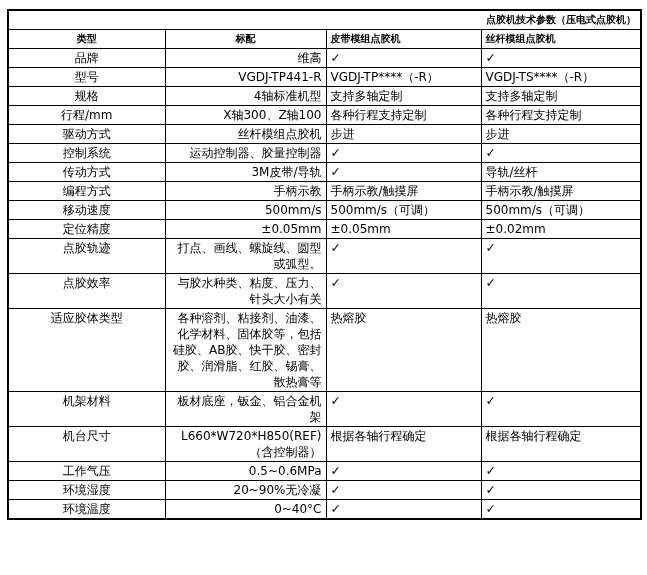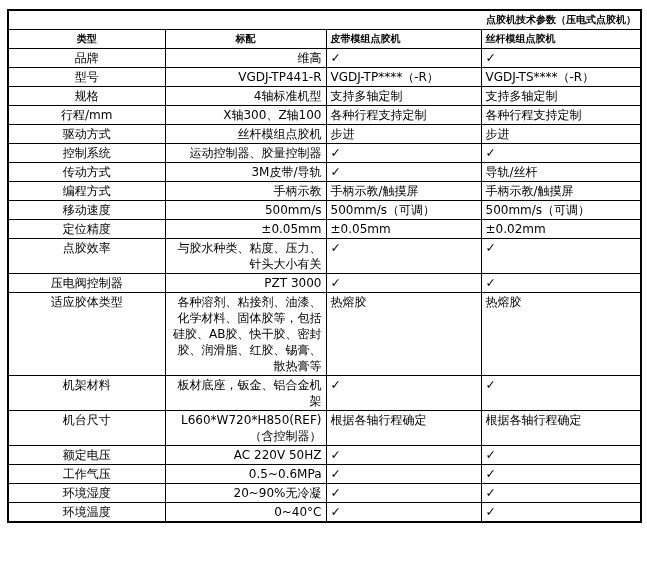--- a/index.html
+++ b/index.html
@@ -135,28 +135,28 @@
           <td class="col2">500mm/s（可调）</td>
           <td class="col3">500mm/s（可调）</td>
         </tr>
         <tr>
           <td class="col0">定位精度</td>
           <td class="col1">±0.05mm</td>
           <td class="col2">±0.05mm</td>
           <td class="col3">±0.02mm</td>
         </tr>
         <tr>
-          <td class="col0">点胶效率</td>
-          <td class="col1">与胶水种类、粘度、压力、针头大小有关</td>
+          <td class="col0">点胶轨迹</td>
+          <td class="col1">打点、画线、螺旋线、圆型或弧型。</td>
           <td class="col2 check">✓</td>
           <td class="col3 check">✓</td>
         </tr>
         <tr>
-          <td class="col0">压电阀控制器</td>
-          <td class="col1">PZT 3000</td>
+          <td class="col0">点胶效率</td>
+          <td class="col1">与胶水种类、粘度、压力、针头大小有关</td>
           <td class="col2 check">✓</td>
           <td class="col3 check">✓</td>
         </tr>
         <tr>
           <td class="col0">适应胶体类型</td>
           <td class="col1">各种溶剂、粘接剂、油漆、化学材料、固体胶等，包括硅胶、AB胶、快干胶、密封胶、润滑脂、红胶、锡膏、散热膏等</td>
           <td class="col2">热熔胶</td>
           <td class="col3">热熔胶</td>
         </tr>
         <tr>
@@ -164,26 +164,20 @@
           <td class="col1">板材底座，钣金、铝合金机架</td>
           <td class="col2 check">✓</td>
           <td class="col3 check">✓</td>
         </tr>
         <tr>
           <td class="col0">机台尺寸</td>
           <td class="col1">L660*W720*H850(REF)
 （含控制器）</td>
           <td class="col2">根据各轴行程确定</td>
           <td class="col3">根据各轴行程确定</td>
-        </tr>
-        <tr>
-          <td class="col0">额定电压</td>
-          <td class="col1">AC 220V 50HZ</td>
-          <td class="col2 check">✓</td>
-          <td class="col3 check">✓</td>
         </tr>
         <tr>
           <td class="col0">工作气压</td>
           <td class="col1">0.5~0.6MPa</td>
           <td class="col2 check">✓</td>
           <td class="col3 check">✓</td>
         </tr>
         <tr>
           <td class="col0">环境湿度</td>
           <td class="col1">20~90%无冷凝</td>

